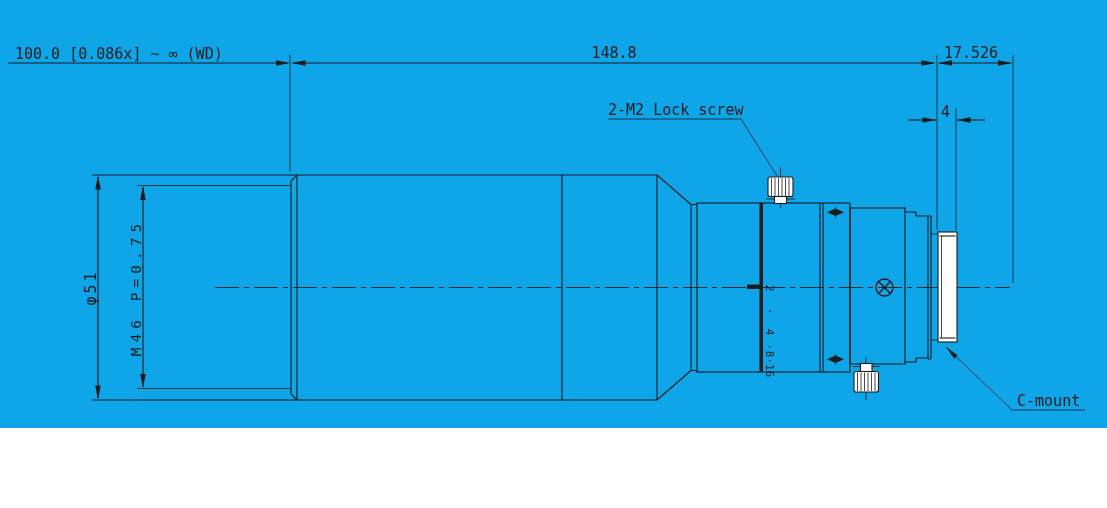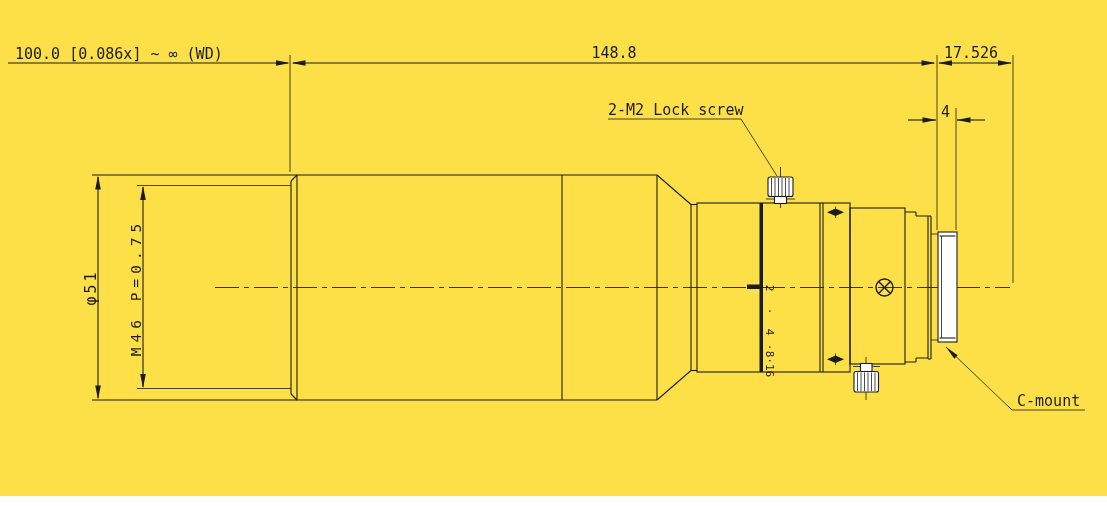--- a/index.html
+++ b/index.html
@@ -1,16 +1,16 @@
 <!DOCTYPE html>
 <html><head>
 <meta charset="utf-8">
 <style>
   html,body{margin:0;padding:0;background:#ffffff;}
-  .stage{position:relative;width:1107px;height:496px;background:#fde047;overflow:hidden;}
+  .stage{position:relative;width:1107px;height:428px;background:#0ea5e9;overflow:hidden;}
   svg{display:block;}
   .ln{stroke:#1c1c1c;stroke-width:1.1;fill:none;stroke-linecap:butt;}
   .ln2{stroke:#1c1c1c;stroke-width:1.4;fill:none;}
   .thin{stroke:#1c1c1c;stroke-width:0.8;fill:none;}
   .fillb{fill:#1c1c1c;stroke:none;}
   .whitefill{fill:#ffffff;stroke:#1c1c1c;stroke-width:1.1;}
   .txt{font-family:"DejaVu Sans Mono","Liberation Mono",monospace;font-size:15px;fill:#1c1c1c;}
   .txt-mid{text-anchor:middle;}
   .txt-small{font-family:"DejaVu Sans Mono","Liberation Mono",monospace;font-size:11px;fill:#1c1c1c;}
   .txt-vdia{letter-spacing:3px;}

